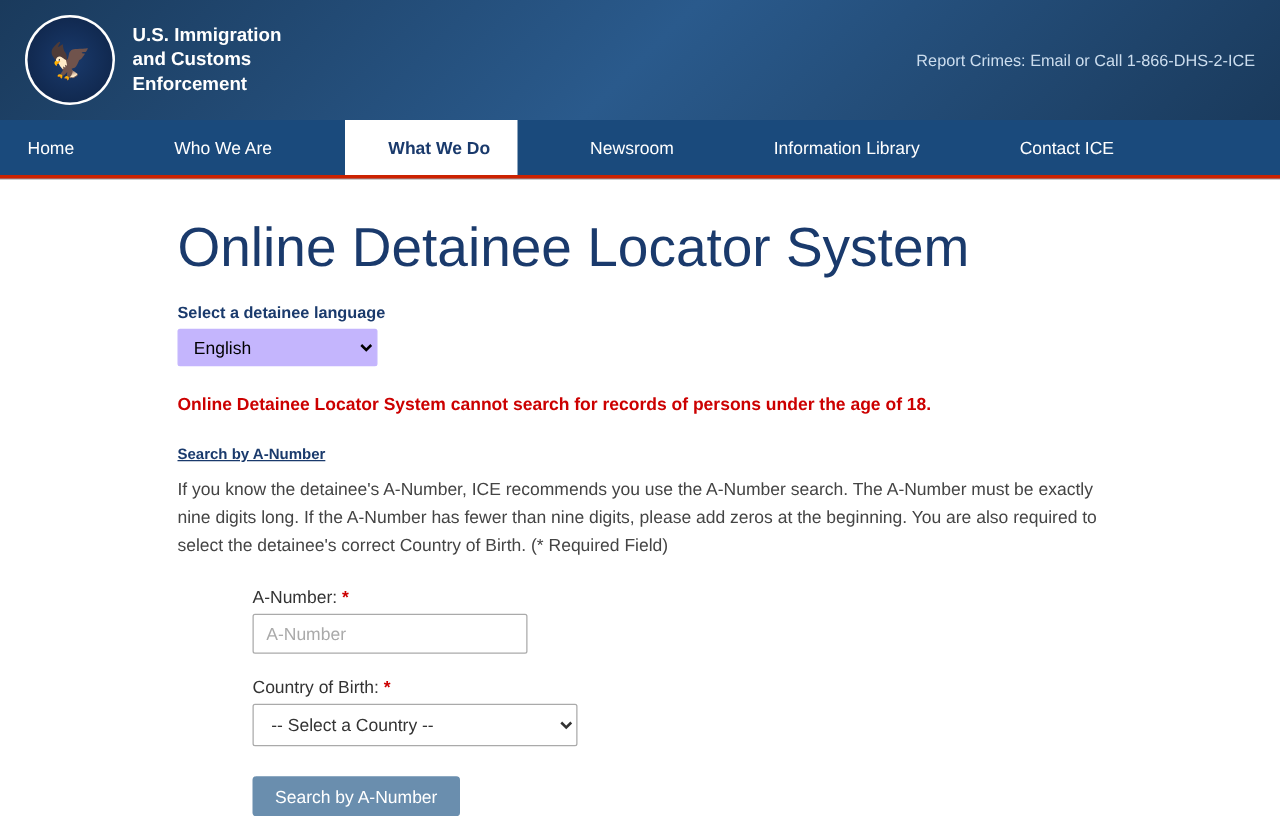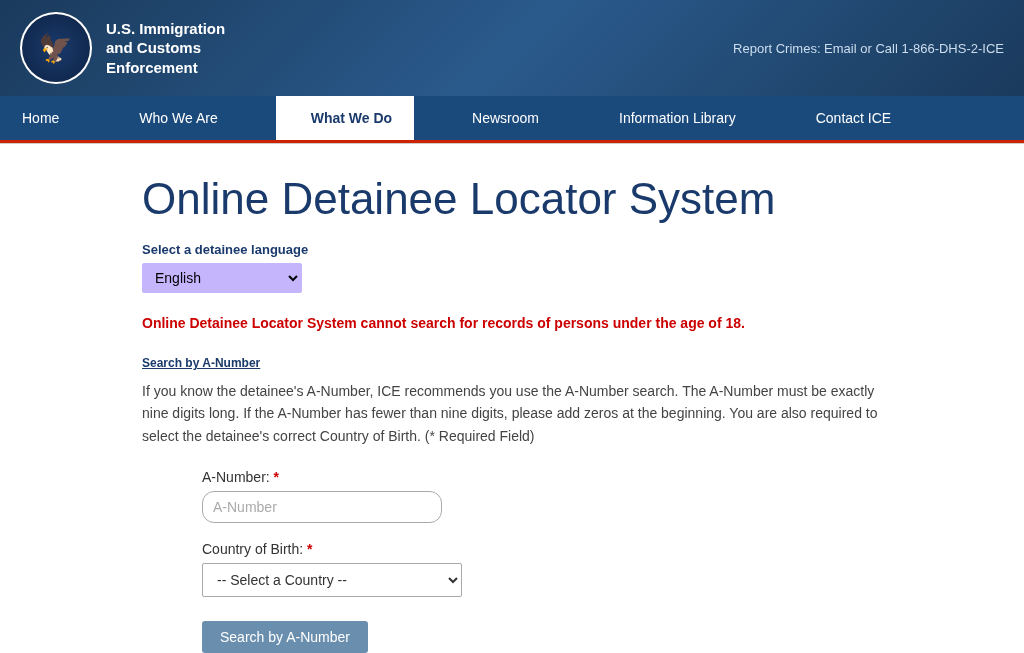--- a/index.html
+++ b/index.html
@@ -160,25 +160,25 @@
       margin-bottom: 6px;
       display: block;
     }
 
     .required-star {
       color: #cc0000;
       font-weight: bold;
     }
 
     .text-input {
-      width: 240px;
+      width: 220px;
       padding: 7px 10px;
       font-size: 14px;
       border: 1px solid #aaa;
-      border-radius: 12px;
+      border-radius: 2px;
       color: #999;
     }
     .text-input::placeholder { color: #aaa; }
 
     .country-select {
       width: 260px;
       padding: 7px 10px;
       font-size: 14px;
       border: 1px solid #aaa;
       border-radius: 2px;

